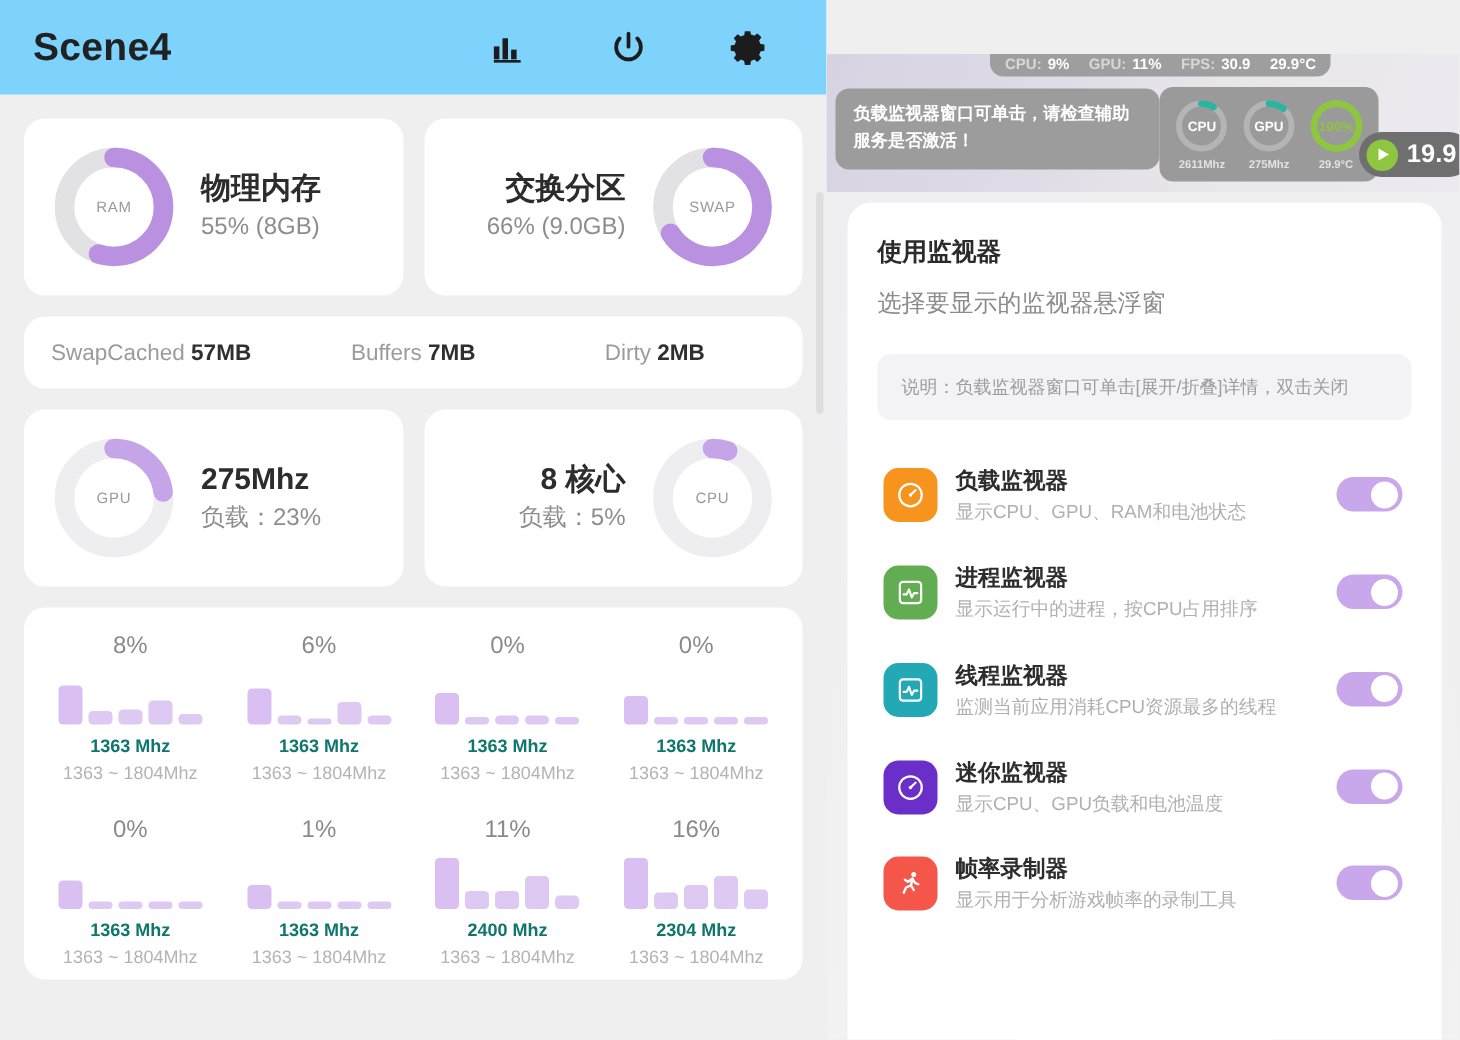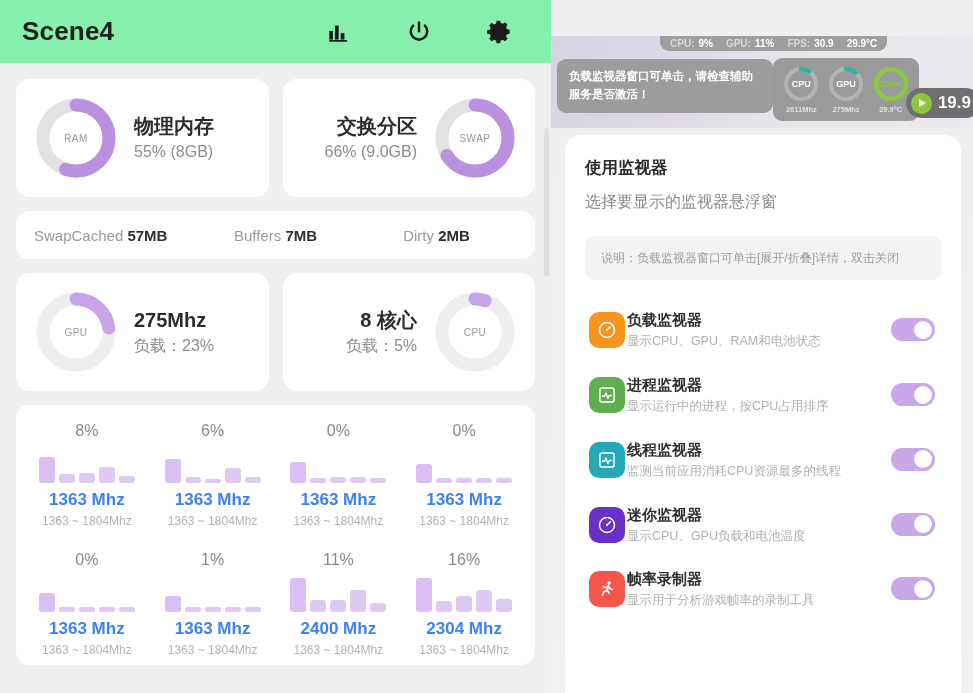--- a/index.html
+++ b/index.html
@@ -12,21 +12,21 @@
   #root { position: relative; width: 973px; height: 693px; display: flex; }
 
   
   .left-pane {
     width: 551px; height: 693px;
     background: #efefef;
     position: relative;
     overflow: hidden;
   }
   .appbar {
-    height: 63px; background: #86efac;
+    height: 63px; background: #7dd3fc;
     display: flex; align-items: center;
     padding: 0 22px;
     position: relative;
   }
   .app-title {
     font-size: 26px; font-weight: bold; color: #212121;
     letter-spacing: 0.2px;
   }
   .appbar-actions { margin-left: auto; display: flex; align-items: center; gap: 52px; padding-right: 16px; }
   .appbar-icon { width: 28px; height: 28px; display: flex; align-items: center; justify-content: center; cursor: pointer; }
@@ -69,21 +69,21 @@
   .mem-item:nth-child(3) { text-align: center; flex: 1; }
   .mem-item b { color: #2f2f2f; font-weight: bold; }
 
   .cores-card { margin-top: 14px; padding: 16px 8px 8px; }
   .cores-grid { display: grid; grid-template-columns: repeat(4, 1fr); row-gap: 22px; }
   .core { display: flex; flex-direction: column; align-items: center; }
   .core-pct { font-size: 16px; color: #8a8a8a; height: 20px; line-height: 20px; }
   .core-bars { height: 36px; display: flex; align-items: flex-end; gap: 4px; margin-top: 6px; }
   .core-bar { width: 16px; background: #ddc9f2; border-radius: 3px; }
   .core-bar.solid { background: #d9bff2; }
-  .core-freq { font-size: 17px; font-weight: bold; color: #3b82f6; margin-top: 7px; }
+  .core-freq { font-size: 12px; font-weight: bold; color: #0f766e; margin-top: 7px; }
   .core-range { font-size: 12px; color: #b3b3b3; margin-top: 4px; }
 
   
   .pane-scrollbar {
     position: absolute; right: 2px; top: 128px;
     width: 5px; height: 148px; border-radius: 3px;
     background: #dedede;
   }
 
   
@@ -161,21 +161,21 @@
   }
   .settings-title { font-size: 16.5px; font-weight: bold; color: #2b2b2b; }
   .settings-sub { font-size: 16px; color: #8b8b8b; margin-top: 13px; }
   .note-box {
     margin-top: 23px; background: #f3f3f5; border-radius: 9px;
     padding: 12px 16px; font-size: 12px; color: #9c9c9c; line-height: 1.7;
   }
 
   .monitor-list { margin-top: 18px; }
   .monitor-row {
-    display: flex; align-items: flex-start; gap: 2px;
+    display: flex; align-items: flex-start; gap: 12px;
     padding: 12px 6px 12px 4px;
     min-height: 62px;
   }
   .mon-icon {
     width: 36px; height: 36px; border-radius: 10px; flex: none;
     display: flex; align-items: center; justify-content: center;
     margin-top: 2px;
   }
   .mon-icon svg { display:block; }
   .mon-text { flex: 1; min-width: 0; padding-top: 1px; }

